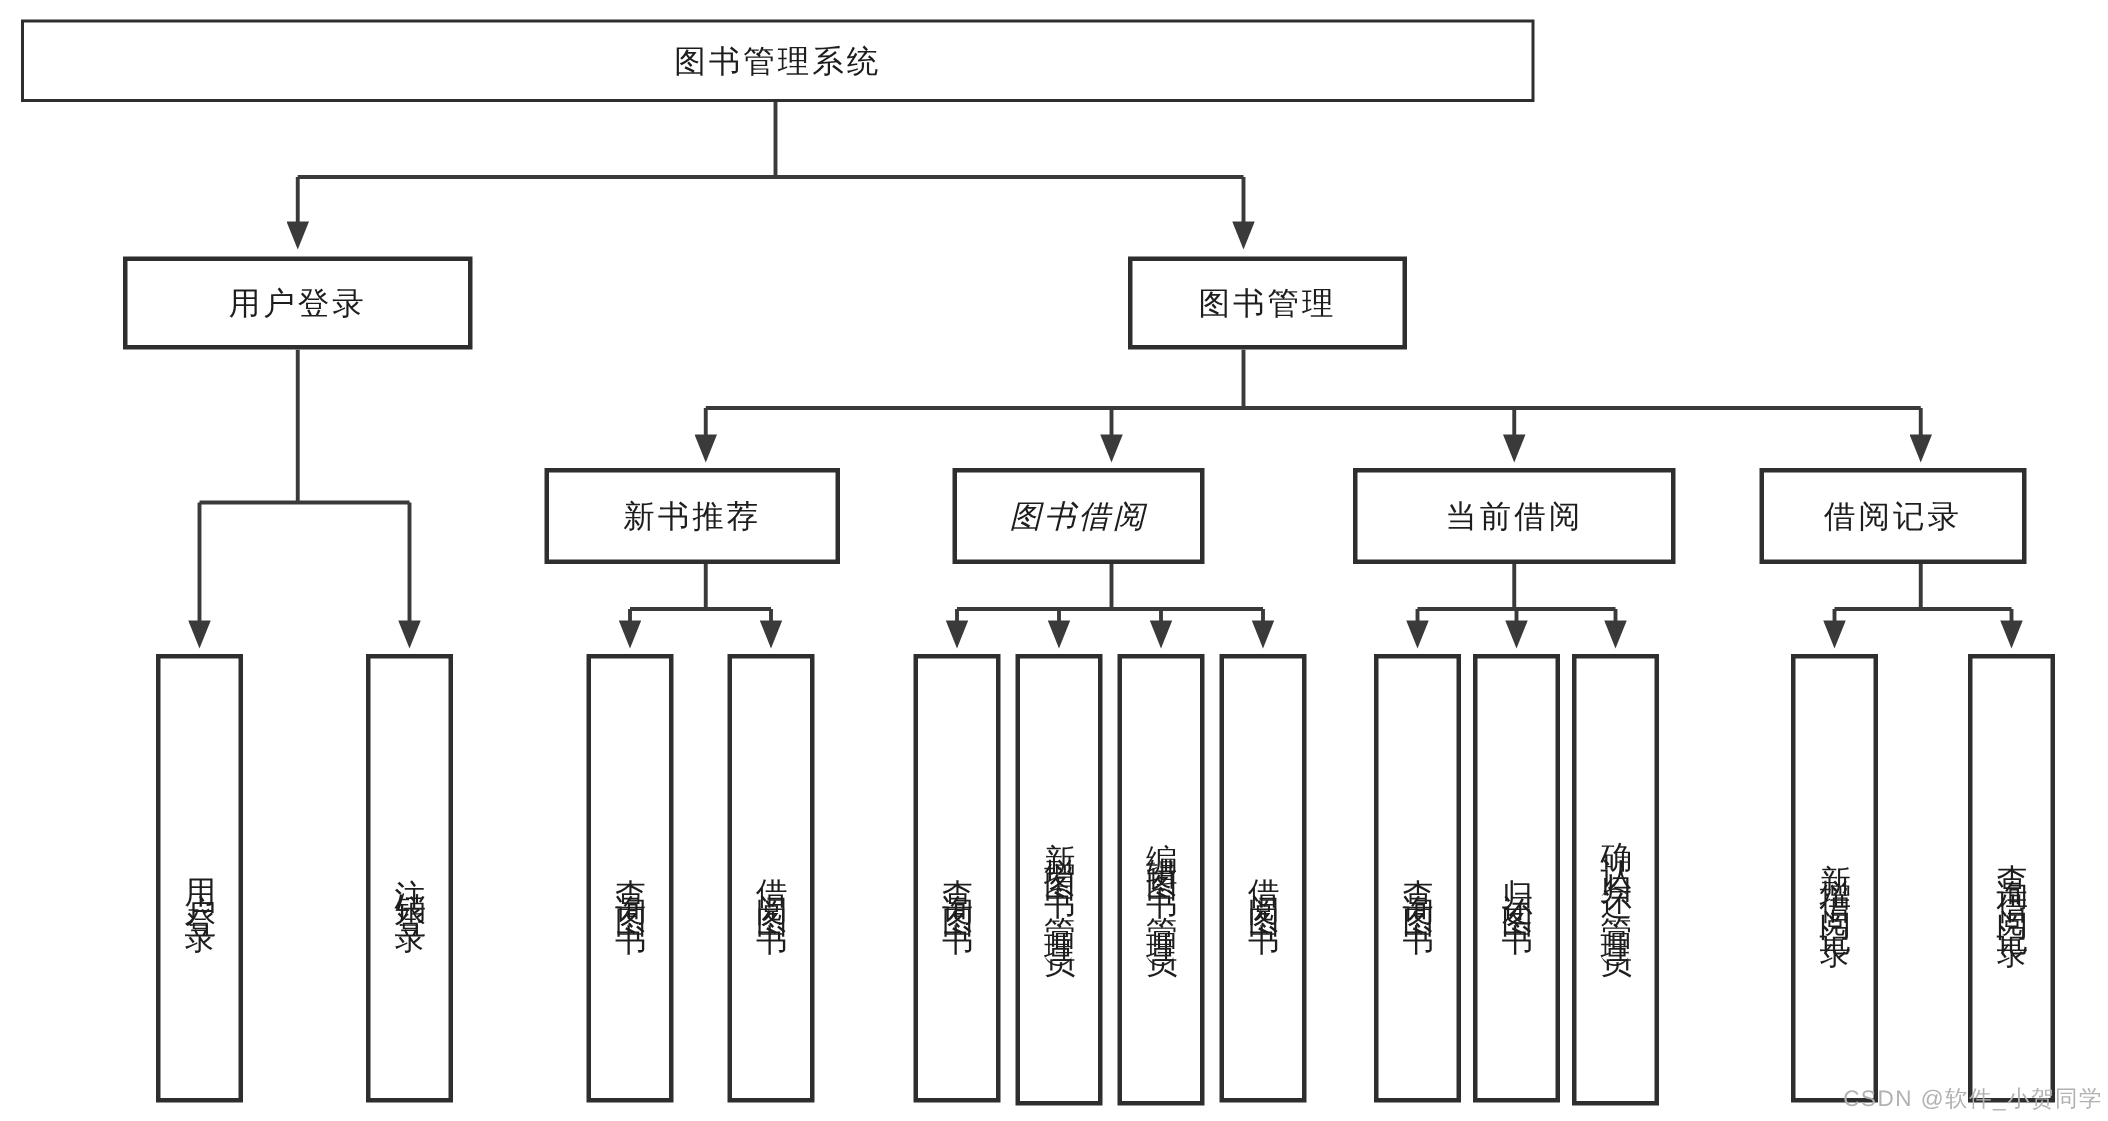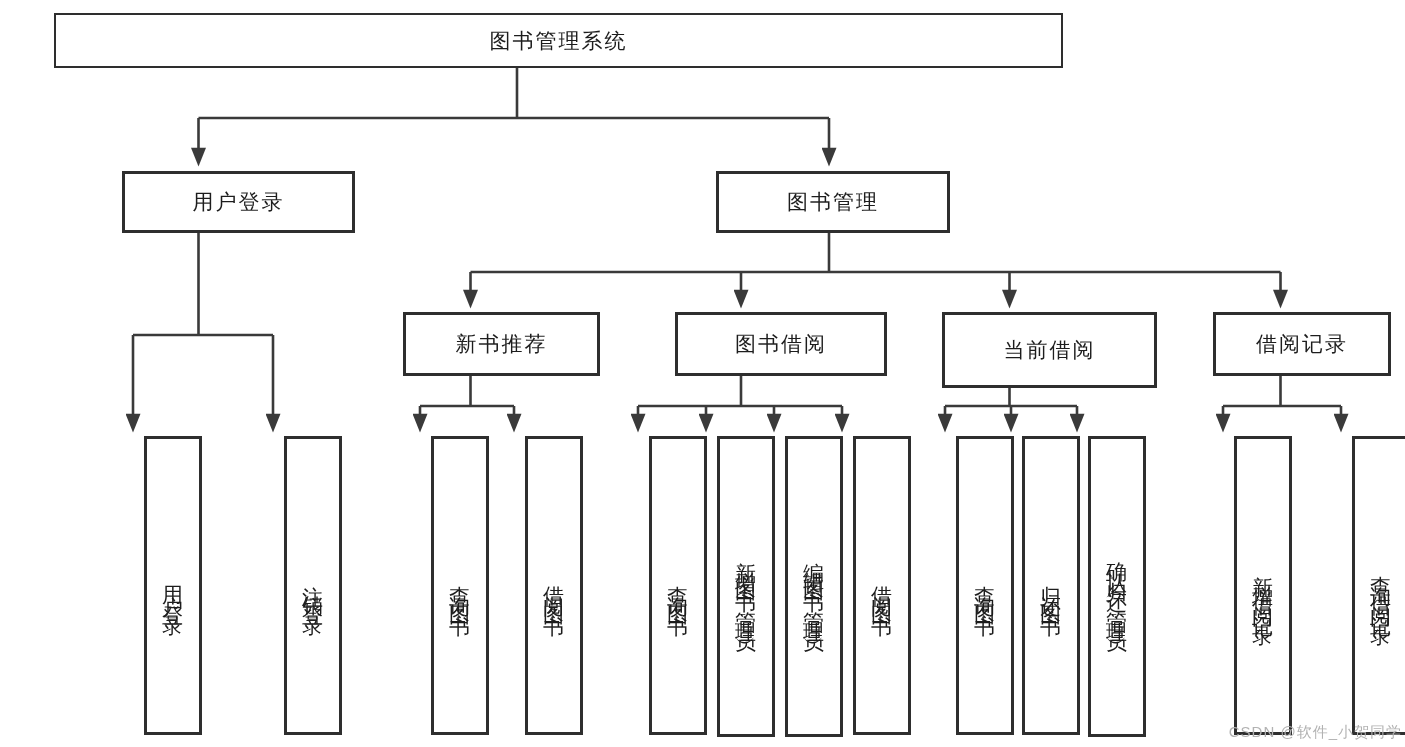--- a/index.html
+++ b/index.html
@@ -39,21 +39,20 @@
   .node {
     position: absolute;
     box-sizing: border-box;
     background: #ffffff;
     border: 3px solid #2e2e2e;
     display: flex;
     align-items: center;
     justify-content: center;
     color: #1d1d1d;
     white-space: nowrap;
-    margin-left: 40px;
   }
   .node.h {
     font-size: 21px;
     letter-spacing: 2px;
   }
   .node.v {
     writing-mode: vertical-rl;
     text-orientation: mixed;
     font-size: 21px;
     letter-spacing: 10px;
@@ -121,25 +120,25 @@
     <line class="aline" marker-end="url(#arrow)" x1="1011" y1="406" x2="1011" y2="423"></line>
     <line class="aline" marker-end="url(#arrow)" x1="1077" y1="406" x2="1077" y2="423"></line>
 
     <line class="aline" marker-end="url(#arrow)" x1="1223" y1="406" x2="1223" y2="423"></line>
     <line class="aline" marker-end="url(#arrow)" x1="1341" y1="406" x2="1341" y2="423"></line>
   </svg>
 
   <div class="node h" style="left:14px; top:13px; width:1009px; height:55px; border-width:2.5px;">图书管理系统</div>
 
   <div class="node h" style="left:82px; top:171px; width:233px; height:62px;">用户登录</div>
-  <div class="node h" style="left:676px; top:171px; width:234px; height:62px;text-align:right;">图书管理</div>
+  <div class="node h" style="left:752px; top:171px; width:186px; height:62px;text-align:right;">图书管理</div>
 
   <div class="node h" style="left:363px; top:312px; width:197px; height:64px;">新书推荐</div>
-  <div class="node h" style="left:635px; top:312px; width:212px; height:64px;">图书借阅</div>
-  <div class="node h" style="left:902px; top:312px; width:215px; height:76px;">当前借阅</div>
+  <div class="node h" style="left:635px; top:312px; width:168px; height:64px;font-style:italic;">图书借阅</div>
+  <div class="node h" style="left:902px; top:312px; width:215px; height:64px;">当前借阅</div>
   <div class="node h" style="left:1173px; top:312px; width:178px; height:64px;">借阅记录</div>
 
   <div class="node v" style="left:104px; top:436px; width:58px; height:299px;">用户登录</div>
   <div class="node v" style="left:244px; top:436px; width:58px; height:299px;">注销登录</div>
 
   <div class="node v" style="left:391px; top:436px; width:58px; height:299px;">查询图书</div>
   <div class="node v" style="left:485px; top:436px; width:58px; height:299px;">借阅图书</div>
 
   <div class="node v" style="left:609px; top:436px; width:58px; height:299px;">查询图书</div>
   <div class="node v" style="left:677px; top:436px; width:58px; height:301px;">新增图书（管理员）</div>

